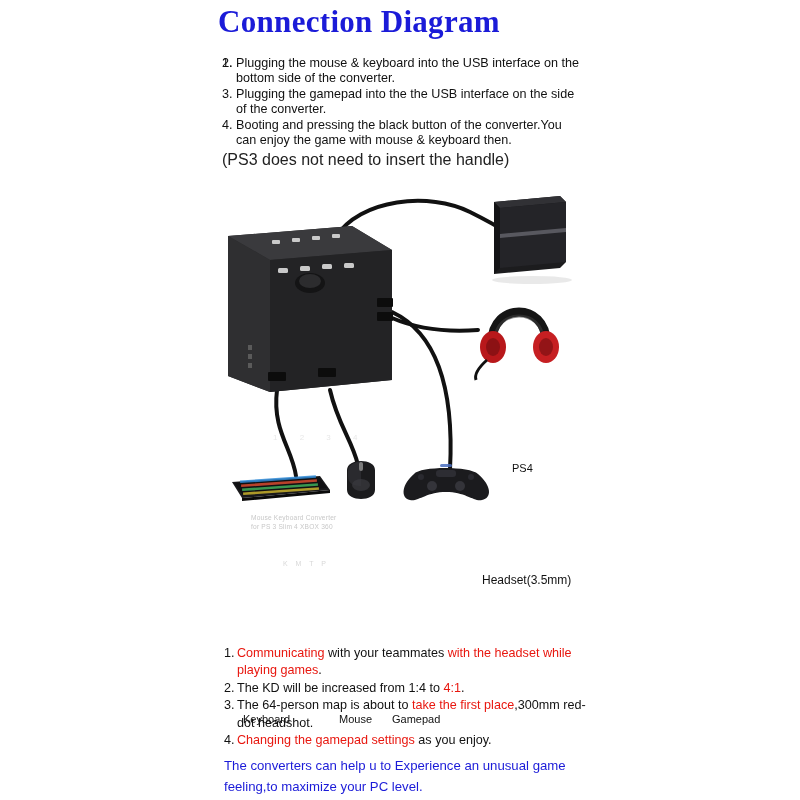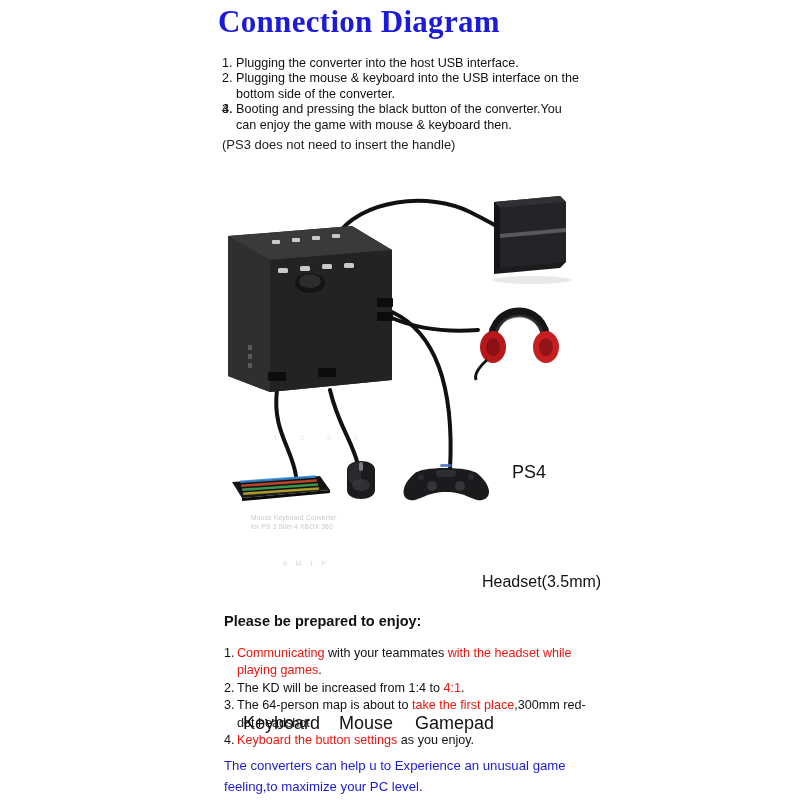--- a/index.html
+++ b/index.html
@@ -50,46 +50,46 @@
     padding-left: 14px;
     position: relative;
   }
   .steps .step .num {
     position: absolute;
     left: 0;
     top: 0;
   }
   .steps .note {
     margin-top: 4px;
-    font-size: 13px;
+    font-size: 16px;
     color: #222;
   }
 
   
   .diagram {
     position: absolute;
     top: 190px;
     left: 0;
     width: 636px;
     height: 360px;
   }
   .diagram svg { display: block; }
 
   
   .cap {
     position: absolute;
-    font-size: 18px;
+    font-size: 11px;
     color: #111;
     white-space: nowrap;
   }
   .cap-ps4 { left: 512px; top: 272px; }
-  .cap-headset { left: 482px; top: 383px; font-size: 16px;}
+  .cap-headset { left: 482px; top: 383px; font-size: 12px;}
   .cap-keyboard { left: 243px; top: 523px; }
   .cap-mouse { left: 339px; top: 523px; }
-  .cap-gamepad { left: 415px; top: 523px; }
+  .cap-gamepad { left: 392px; top: 523px; }
 
   
   .conv-label {
     position: absolute;
     color: #c8c8c8;
     font-size: 6.6px;
     line-height: 8px;
     letter-spacing: .2px;
     white-space: nowrap;
   }
@@ -154,28 +154,28 @@
 </head>
 <body>
 
 <div class="page">
 
   <div class="title">Connection Diagram</div>
 
   <div class="steps">
     <div class="step">
       <span class="num">1.</span>
-      <span>Plugging the converter into the host USB interface.</span>
     </div>
     <div class="step">
       <span class="num">2.</span>
       <span>Plugging the mouse &amp; keyboard into the USB interface  on the bottom side of the converter.</span>
     </div>
     <div class="step">
       <span class="num">3.</span>
+      <span>Plugging the gamepad into the the USB interface on the side of the converter.</span>
     </div>
     <div class="step">
       <span class="num">4.</span>
       <span>Booting and pressing the black button of the converter.You can enjoy the game with mouse &amp; keyboard then.</span>
     </div>
     <div class="note">(PS3 does not need to insert the handle)</div>
   </div>
 
   <div class="diagram">
     <svg width="800" height="400" viewBox="0 0 800 400" xmlns="http://www.w3.org/2000/svg">
@@ -290,36 +290,35 @@
     <div class="conv-digits" style="left:273px; top:243px;">1 2 3 4</div>
 
     <div class="cap cap-ps4">PS4</div>
     <div class="cap cap-headset">Headset(3.5mm)</div>
     <div class="cap cap-keyboard">Keyboard</div>
     <div class="cap cap-mouse">Mouse</div>
     <div class="cap cap-gamepad">Gamepad</div>
   </div>
 
 
-  <div class="prep-head">Please be prepared to enjoy:</div>
 
   <div class="enjoy">
     <div class="line">
       <span class="num">1.</span>
       <span class="red">Communicating</span><span> with your teammates </span><span class="red">with the headset while playing games</span><span>.</span>
     </div>
     <div class="line">
       <span class="num">2.</span>
       <span>The KD will be increased from 1:4 to </span><span class="red">4:1</span><span>.</span>
     </div>
     <div class="line">
       <span class="num">3.</span>
       <span>The 64-person map is about to </span><span class="red">take the first place</span><span>,300mm red-dot headshot.</span>
     </div>
     <div class="line">
       <span class="num">4.</span>
-      <span class="red">Keyboard the button settings</span><span> as you enjoy.</span>
+      <span class="red">Changing the gamepad settings</span><span> as you enjoy.</span>
     </div>
   </div>
 
   <div class="closing">The converters can help u to Experience an unusual game feeling,to maximize your PC level.</div>
 
 </div>
 
 </body></html>

